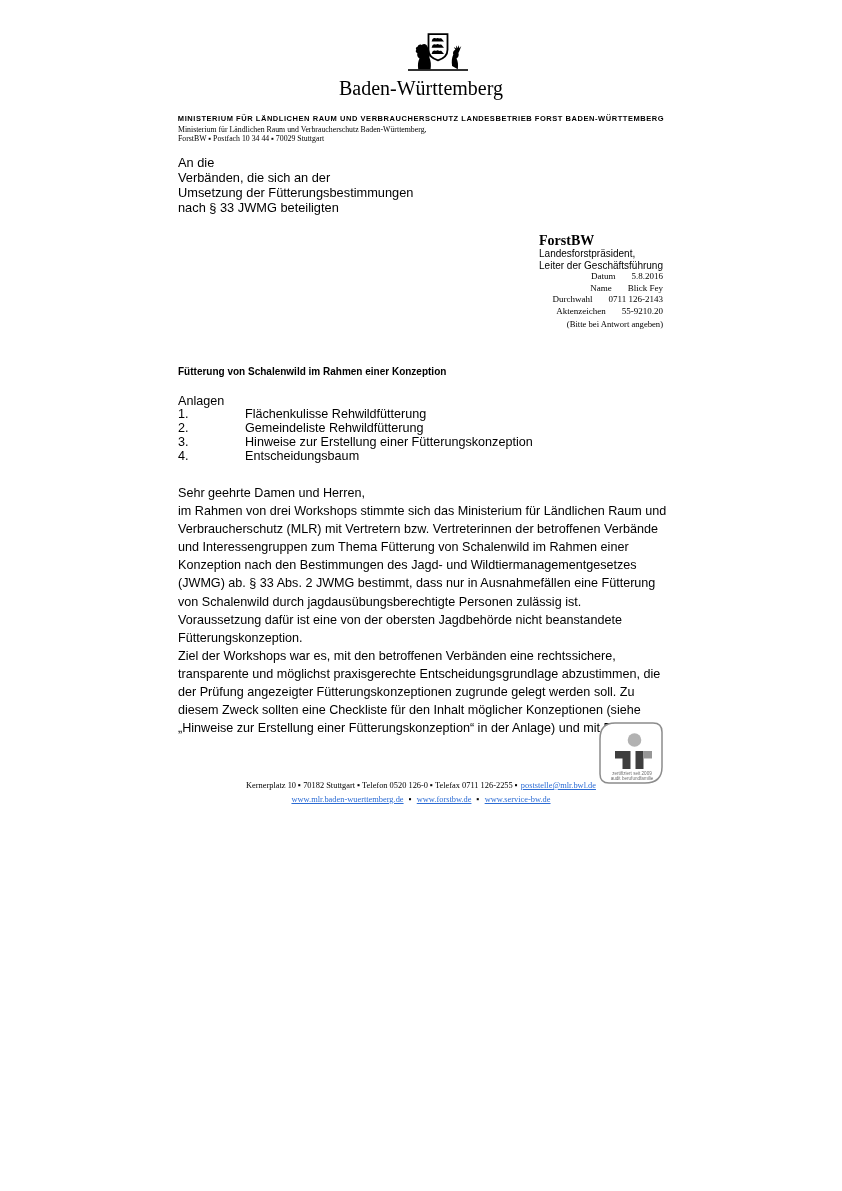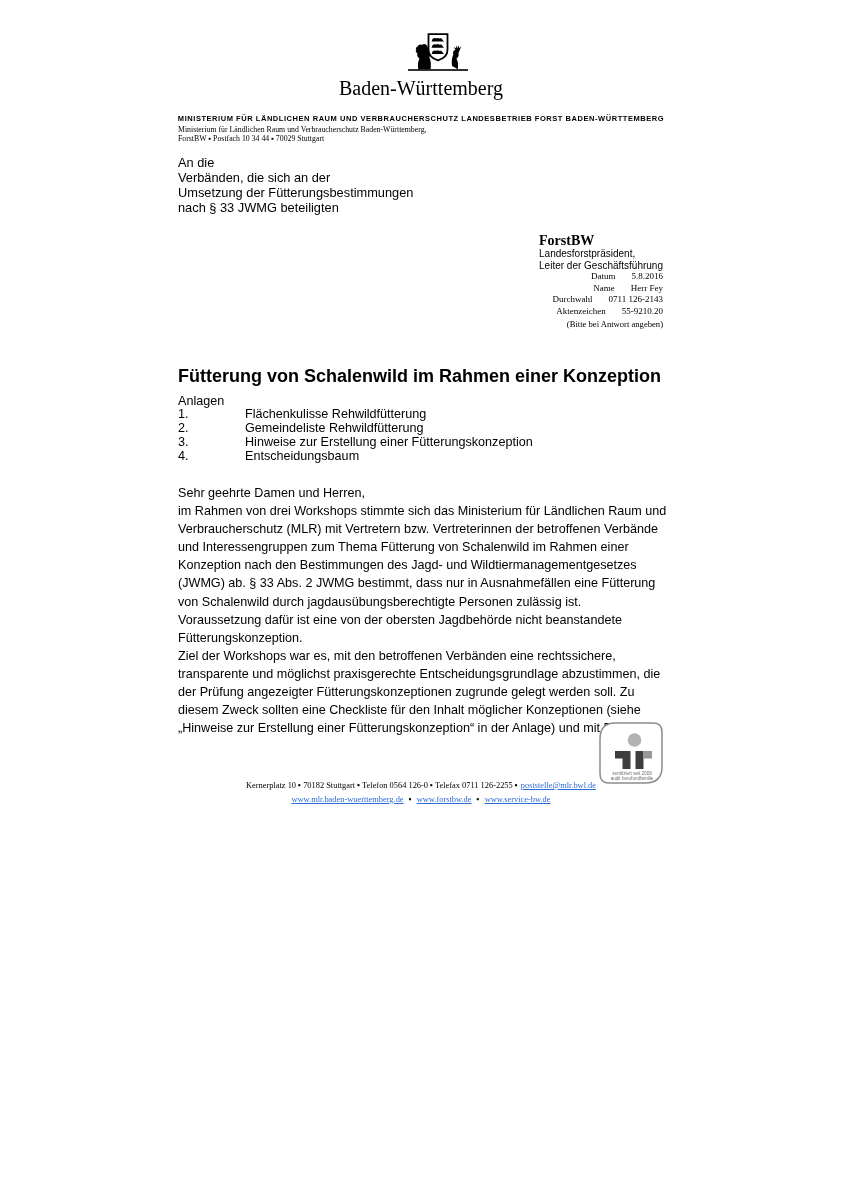--- a/index.html
+++ b/index.html
@@ -27,21 +27,21 @@
   .office-block { position:absolute; top:233px; right:179px; text-align:left; }
   .office-name { font-family:"Liberation Serif", serif; font-weight:bold; font-size:14px; line-height:15px; }
   .office-role { font-size:10px; line-height:11.5px; }
 
   
   .meta-block { position:absolute; top:271px; right:179px; text-align:right; font-family:"Liberation Serif", serif; font-size:9px; line-height:11.6px; }
   .meta-label { margin-right:16px; }
   .meta-note { margin-top:2px; font-size:8.6px; }
 
   
-  .subject { position:absolute; left:178px; top:366px; font-weight:bold; font-size:18px;text-align:right; }
+  .subject { position:absolute; left:178px; top:366px; font-weight:bold; font-size:10px;text-align:right; }
 
   
   .attachments { position:absolute; left:178px; top:394px; font-size:12.6px; }
   .att-heading { line-height:14px; }
   .att-row { line-height:13.9px; }
   .att-num { display:inline-block; width:67px; }
 
   
   .body-block { position:absolute; left:178px; top:484px; width:489px; font-size:12.6px; line-height:18.1px; }
 
@@ -100,21 +100,21 @@
     <div class="office-name">ForstBW</div>
     <div class="office-role">Landesforstpräsident,</div>
     <div class="office-role">Leiter der Geschäftsführung</div>
   </div>
 
   <div class="meta-block">
     <div class="meta-row">
       <span class="meta-label">Datum</span><span>5.8.2016</span>
     </div>
     <div class="meta-row">
-      <span class="meta-label">Name</span><span>Herr Fey</span>
+      <span class="meta-label">Name</span><span>Blick Fey</span>
     </div>
     <div class="meta-row">
       <span class="meta-label">Durchwahl</span><span>0711 126-2143</span>
     </div>
     <div class="meta-row">
       <span class="meta-label">Aktenzeichen</span><span>55-9210.20</span>
     </div>
     <div class="meta-note">(Bitte bei Antwort angeben)</div>
   </div>
 
@@ -147,21 +147,21 @@
     <circle cx="36.5" cy="19" r="6.8" fill="#b2b2b2"></circle>
     <path d="M17,30 h15.5 v18 h-8 v-10.5 h-7.5 z" fill="#3e3e3e"></path>
     <path d="M37.5,30 h8 v18 h-8 z" fill="#3e3e3e"></path>
     <path d="M45.5,30 h8.5 v7.5 h-8.5 z" fill="#969696"></path>
     <text x="34" y="54.2" text-anchor="middle" font-size="4.6" fill="#707070" font-family="Liberation Sans, sans-serif">zertifiziert seit 2009</text>
     <text x="34" y="59.2" text-anchor="middle" font-size="4.6" fill="#707070" font-family="Liberation Sans, sans-serif">audit berufundfamilie</text>
   </svg>
 
   <div class="page-footer">
     <div class="f-line1">
-      <span class="f-gap">Kernerplatz 10 ▪ 70182 Stuttgart ▪ Telefon 0564 126-0 ▪ Telefax 0711 126-2255 ▪</span><a>poststelle@mlr.bwl.de</a>
+      <span class="f-gap">Kernerplatz 10 ▪ 70182 Stuttgart ▪ Telefon 0520 126-0 ▪ Telefax 0711 126-2255 ▪</span><a>poststelle@mlr.bwl.de</a>
     </div>
     <div class="f-line2">
       <a>www.mlr.baden-wuerttemberg.de</a>
       <span class="f-sep">▪</span>
       <a>www.forstbw.de</a>
       <span class="f-sep">▪</span>
       <a>www.service-bw.de</a>
     </div>
   </div>
 

